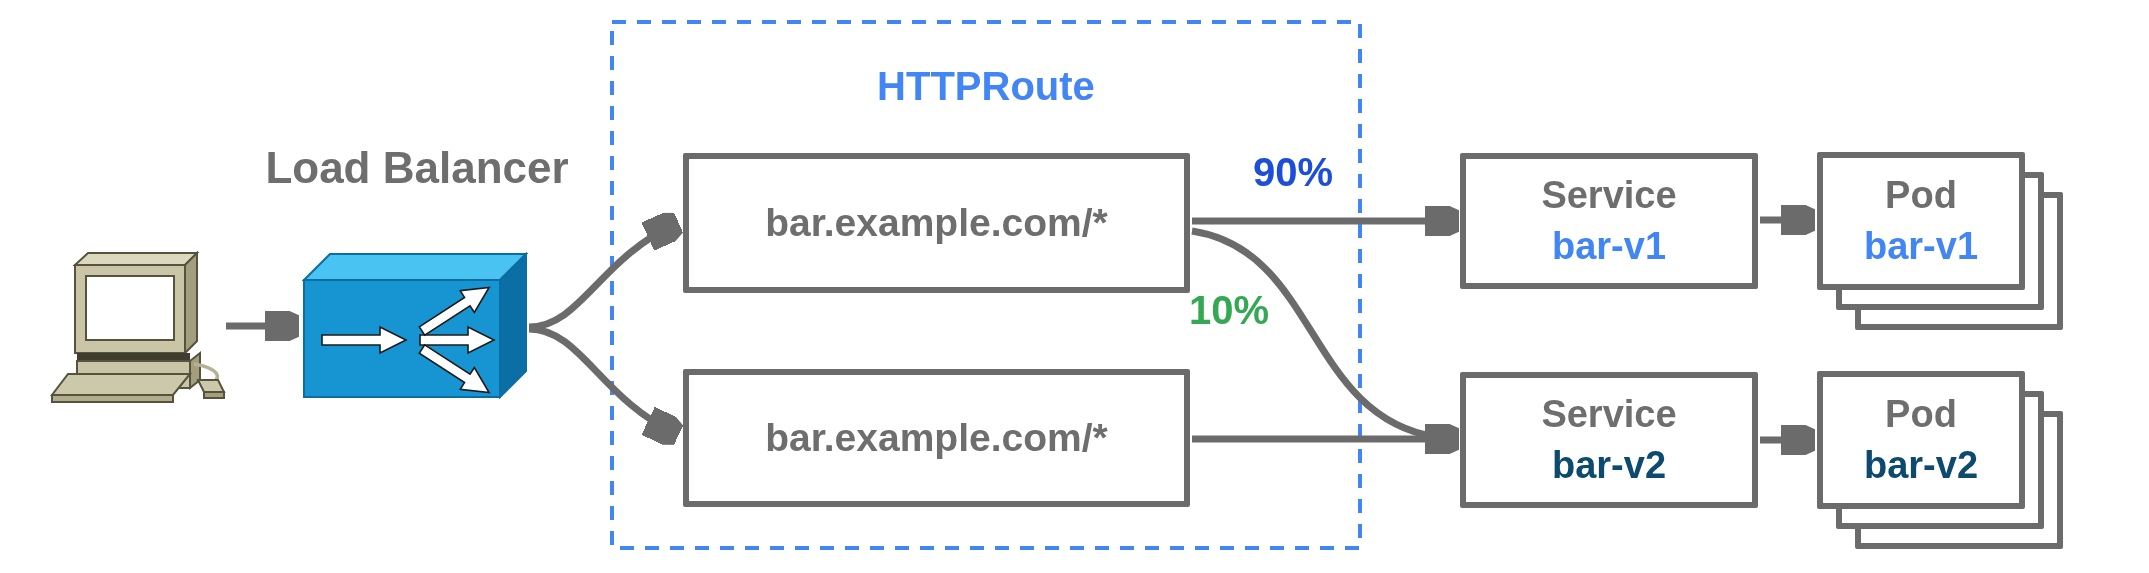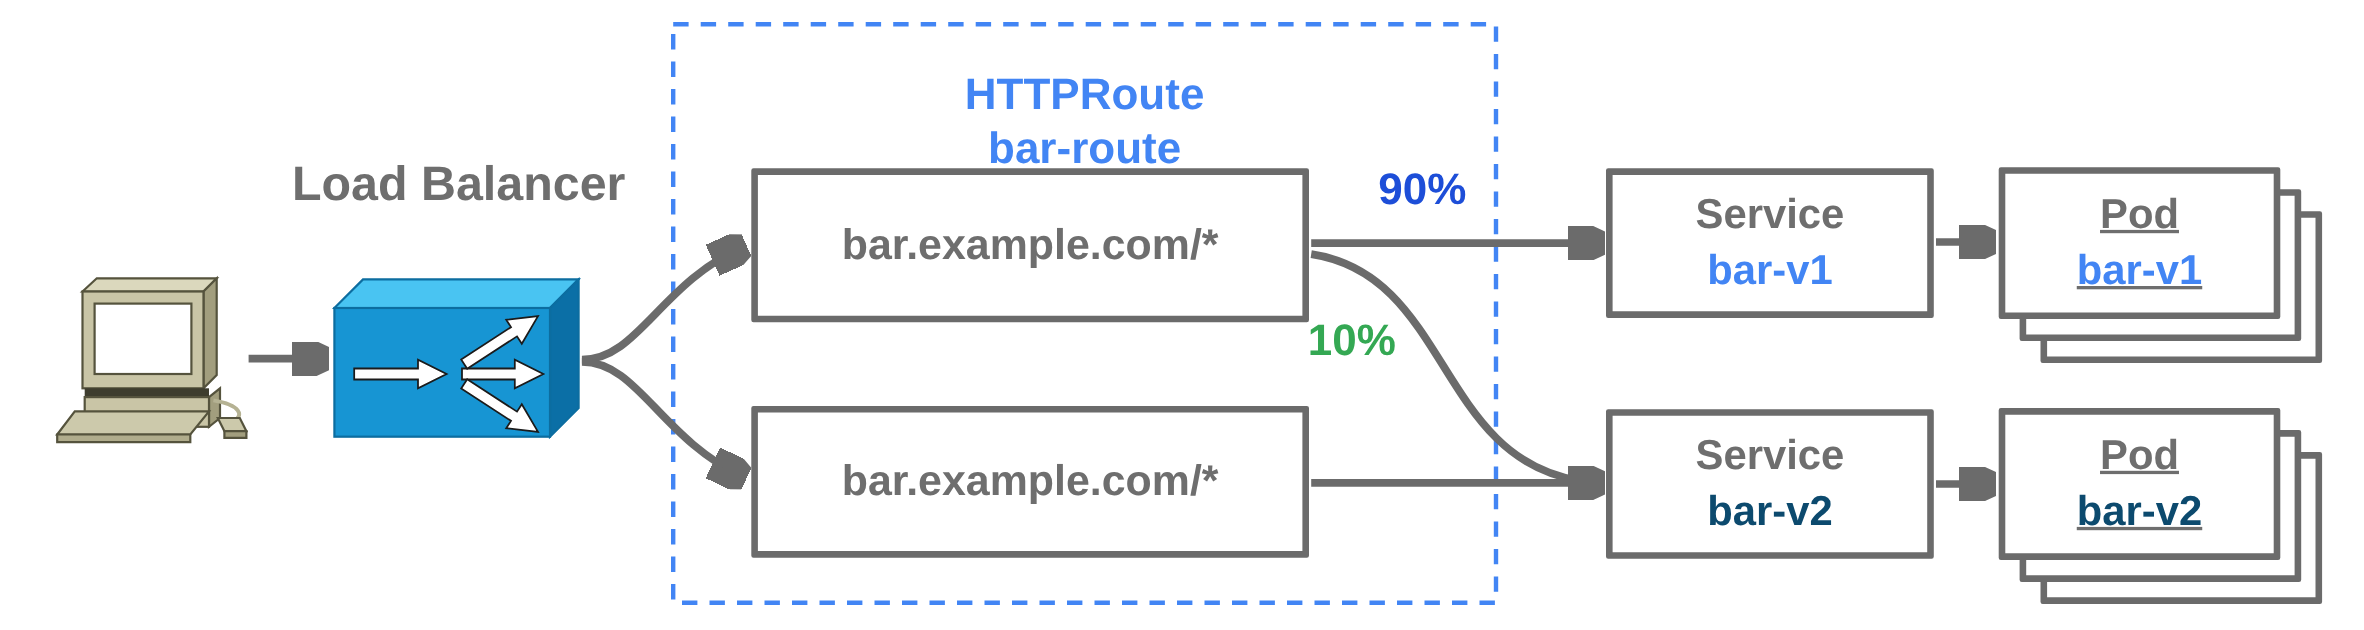--- a/index.html
+++ b/index.html
@@ -18,22 +18,22 @@
   }
   .route{left:683px;width:507px;font-size:39px;line-height:50px;text-align:center;}
   .route1{top:153px;height:140px;}
   .route2{top:369px;height:138px;}
   .svc{left:1460px;width:298px;height:136px;font-size:38px;line-height:51px;}
   .svc1{top:153px;}
   .svc2{top:372px;}
 
   .stack{position:absolute;z-index:2;width:302px;height:182px;}
   .stack .layer{
-    position:absolute;width:256px;height:138px;background:#ffffff;border:6px solid #6b6b6b;
-    border-radius:2px;box-sizing:border-box;text-decoration:underline;
+    position:absolute;width:208px;height:138px;background:#ffffff;border:6px solid #6b6b6b;
+    border-radius:2px;box-sizing:border-box;
   }
   .stack .l3{left:38px;top:40px;}
   .stack .l2{left:19px;top:20px;}
   .stack .main{
     left:0;top:0;display:flex;flex-direction:column;align-items:center;justify-content:center;
     color:#6e6e6e;font-size:38px;line-height:51px;text-align:center;
   }
   .pod1{left:1817px;top:152px;}
   .pod2{left:1817px;top:371px;}
 
@@ -112,21 +112,20 @@
           <polygon points="0,-5 54,-5 54,-13 80,0 54,13 54,5 0,5"></polygon>
         </g>
       </g>
     </svg>
   </div>
 
   <div class="label lb-label">Load Balancer</div>
 
   <div class="label group-title">
     <div>HTTPRoute</div>
-    <div>bar-route</div>
   </div>
 
   <div class="box route route1">
     <div>bar.example.com/*</div>
   </div>
 
   <div class="box route route2">
     <div>bar.example.com/*</div>
   </div>
 

